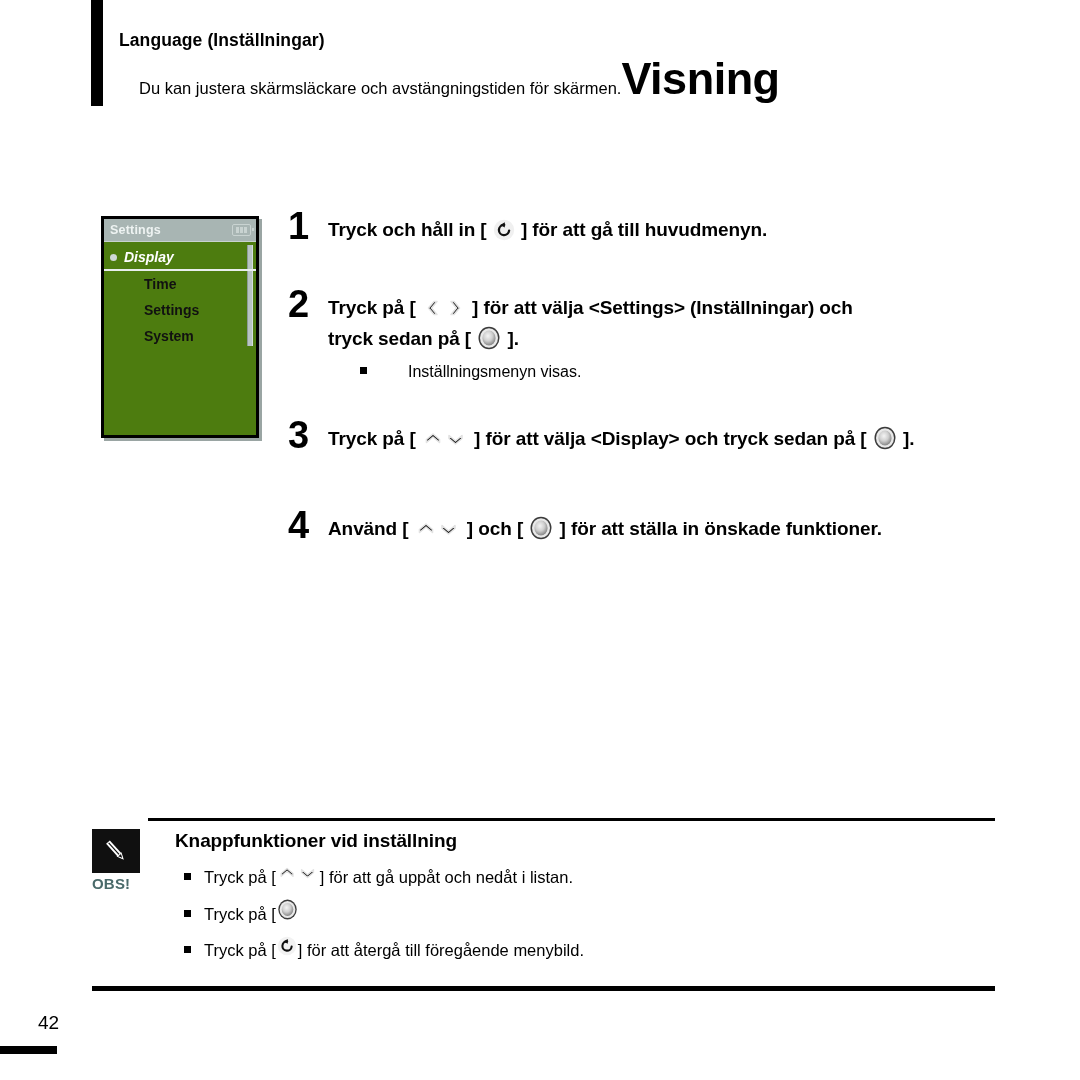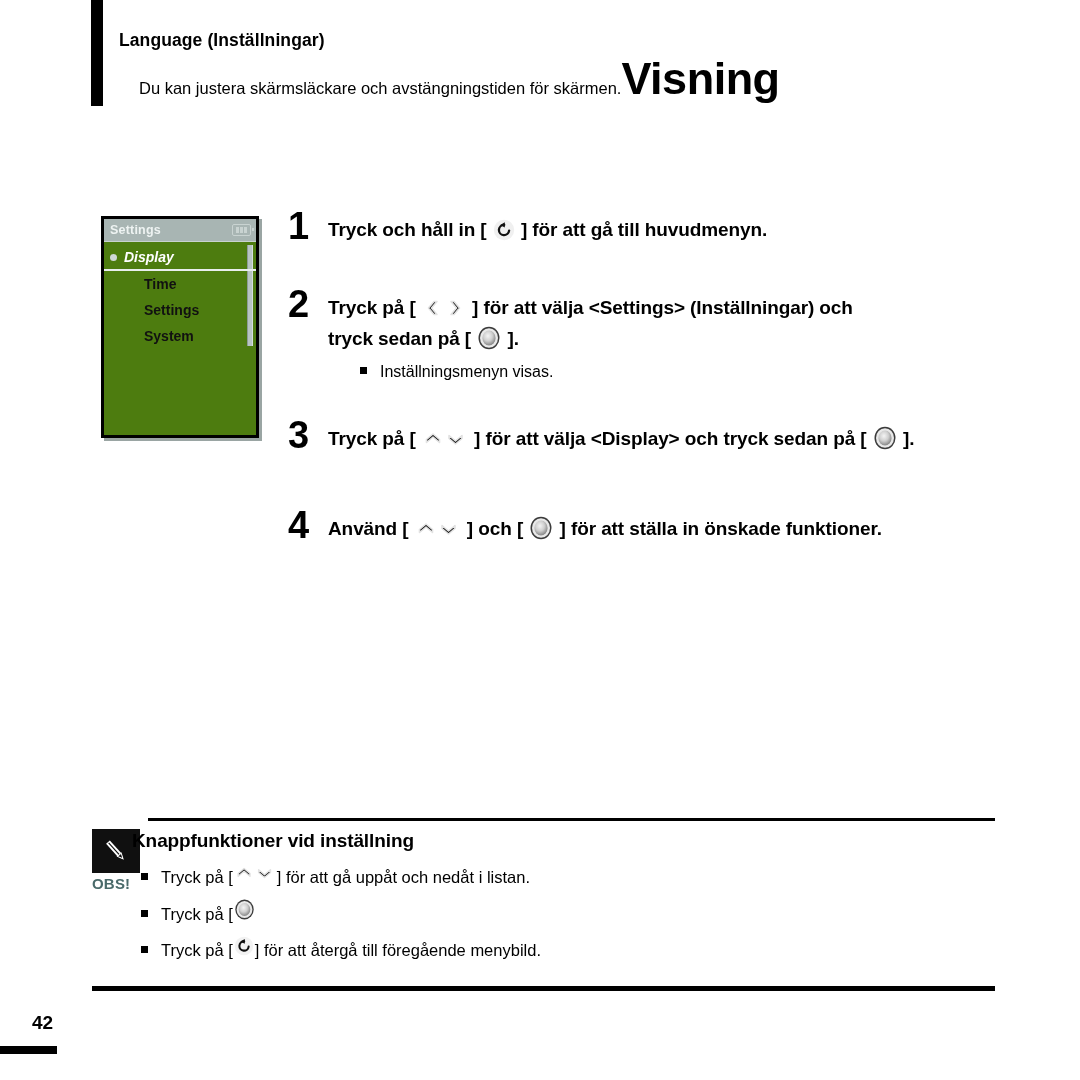--- a/index.html
+++ b/index.html
@@ -181,20 +181,21 @@
     line-height: 1.62;
     letter-spacing: -0.1px;
   }
   .substep {
     display: flex;
     align-items: baseline;
     margin-top: 9px;
     margin-left: 32px;
     font-size: 16px;
     font-weight: normal;
+    gap: 28px;
   }
   .sq-bullet {
     width: 7px;
     height: 7px;
     background: #000000;
     margin-right: 13px;
     flex: none;
     position: relative;
     top: -3px;
   }
@@ -247,42 +248,42 @@
     align-items: center;
     justify-content: center;
   }
   #note-badge-label {
     color: #4a6a6a;
     font-size: 15px;
     font-weight: bold;
     margin-top: 2px;
     letter-spacing: 0.2px;
   }
-  #note-content { flex: 1; padding-top: 1px; }
+  #note-content { flex: 1; padding-top: 1px; margin-left: 43px; }
   #note-heading {
     font-size: 19px;
     font-weight: bold;
     margin-bottom: 11px;
     letter-spacing: -0.1px;
   }
   .note-line {
     display: flex;
     align-items: baseline;
     font-size: 16.5px;
     margin-bottom: 12px;
     margin-left: 9px;
   }
 
   
   #page-number {
     position: absolute;
-    left: 32px;
+    left: 38px;
     top: 1012px;
     font-size: 19px;
-    font-weight: bold;
+    font-weight: normal;
     text-align: right;
   }
   #footer-bar {
     position: absolute;
     left: 0px;
     top: 1046px;
     width: 57px;
     height: 8px;
     background: #000000;
   }

